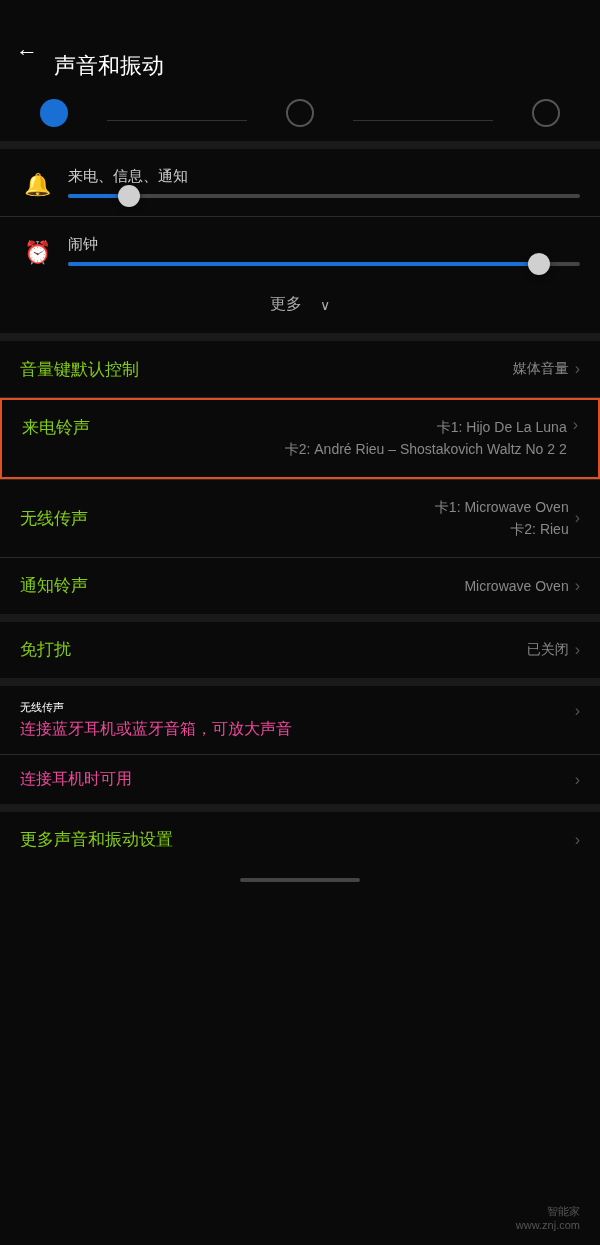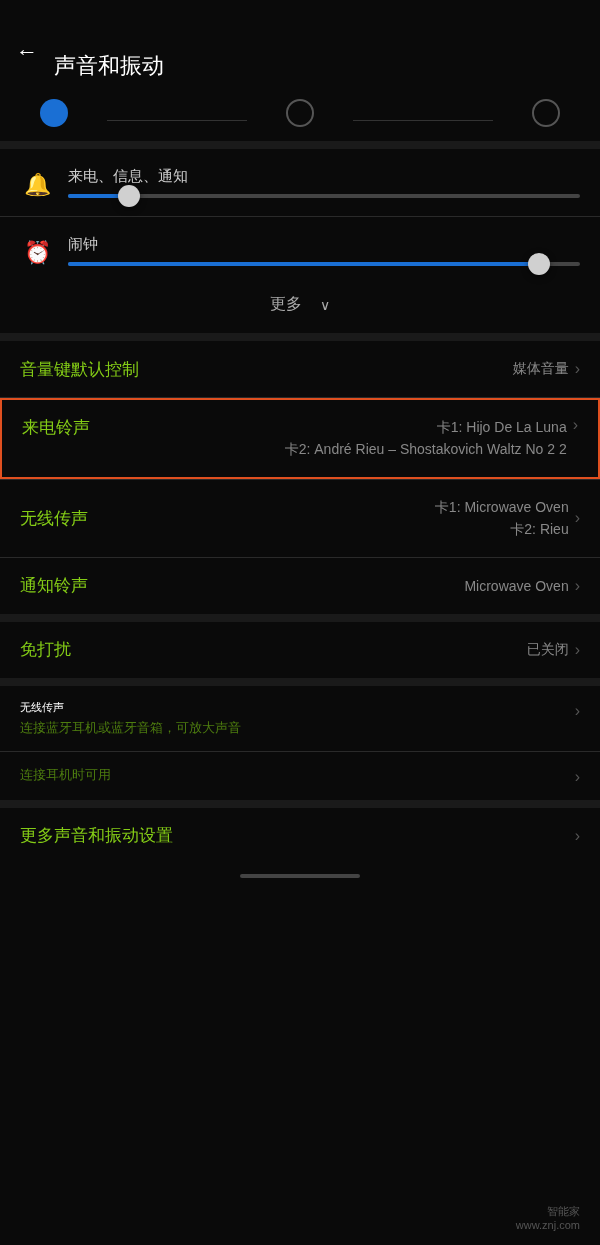--- a/index.html
+++ b/index.html
@@ -224,22 +224,22 @@
     }
     .wireless-content {
       flex: 1;
     }
     .wireless-label {
       font-size: 11px;
       color: #ffffff;
       margin-bottom: 4px;
     }
     .wireless-sub {
-      font-size: 13px;
-      color: #4d7c0f;
+      font-size: 16px;
+      color: #ec4899;
     }
     .wireless-arrow {
       font-size: 16px;
       color: #555;
       margin-top: 2px;
     }
     .bottom-home-indicator {
       width: 120px;
       height: 4px;
       background: #444;

